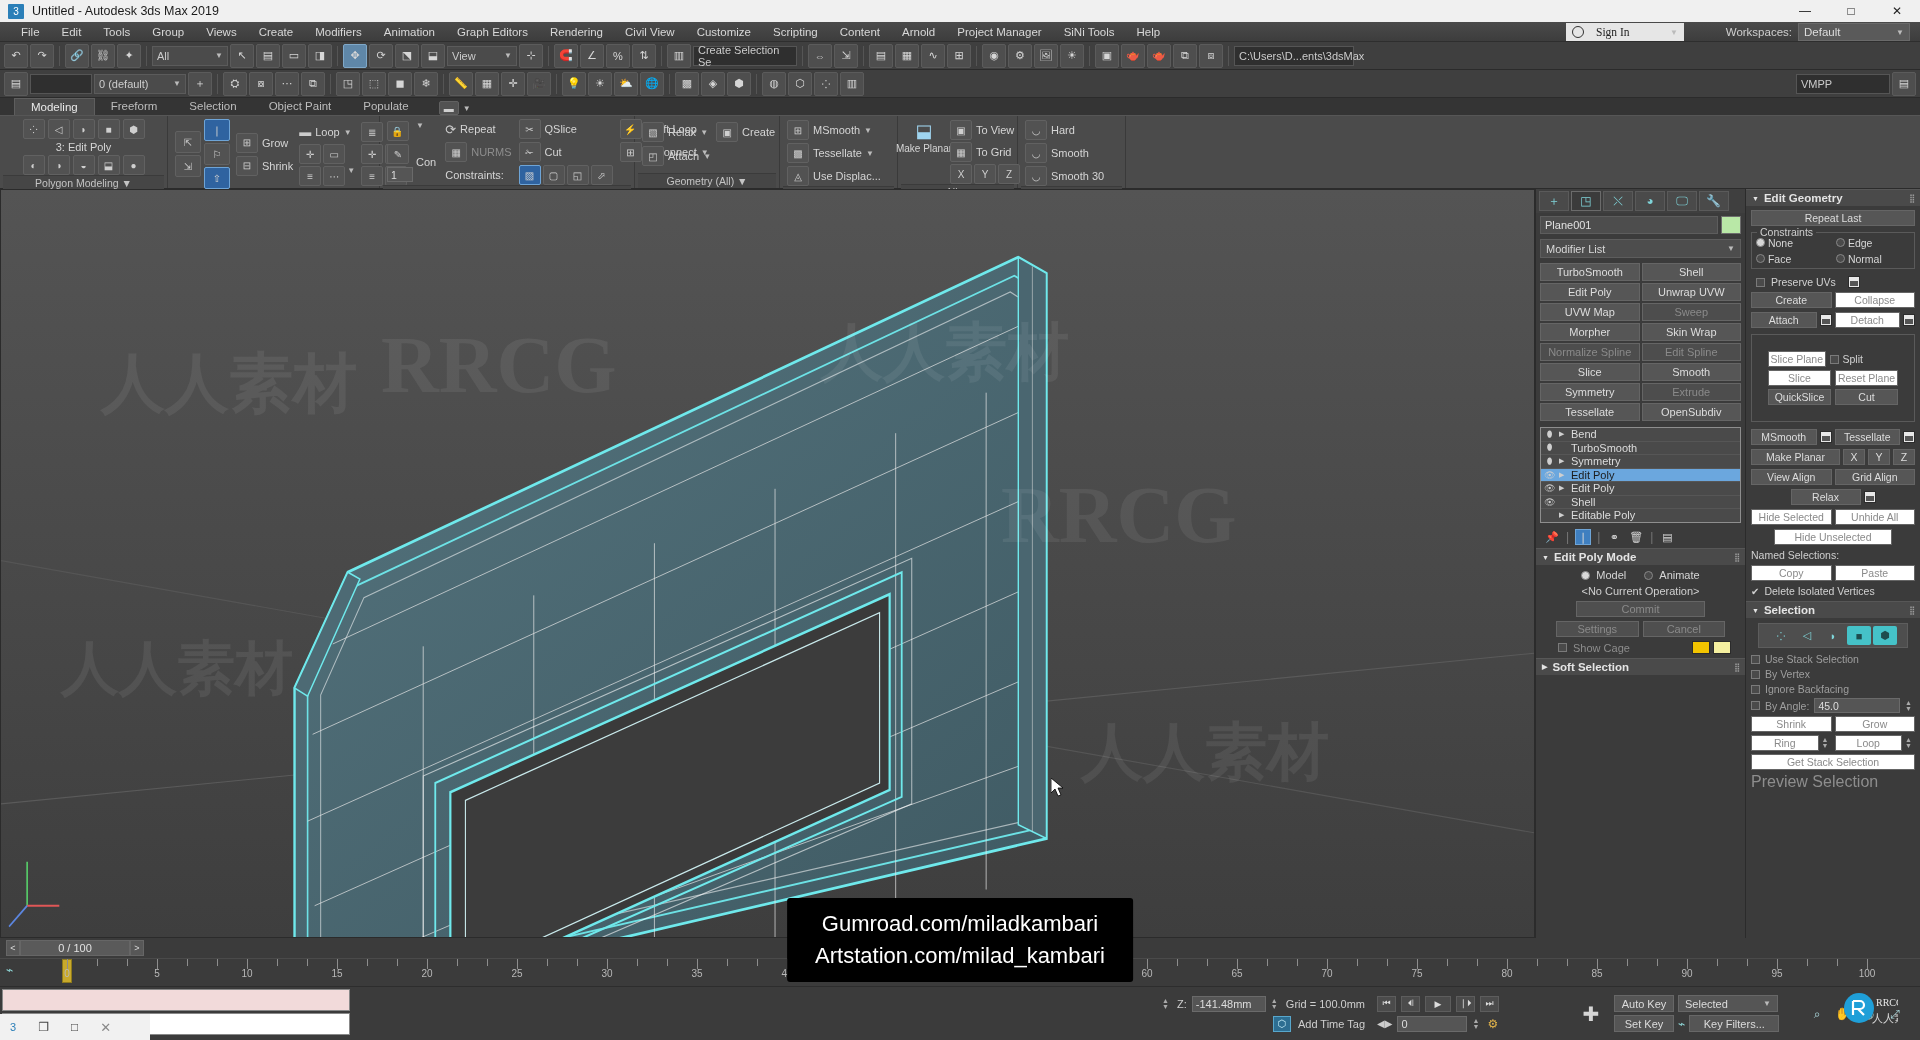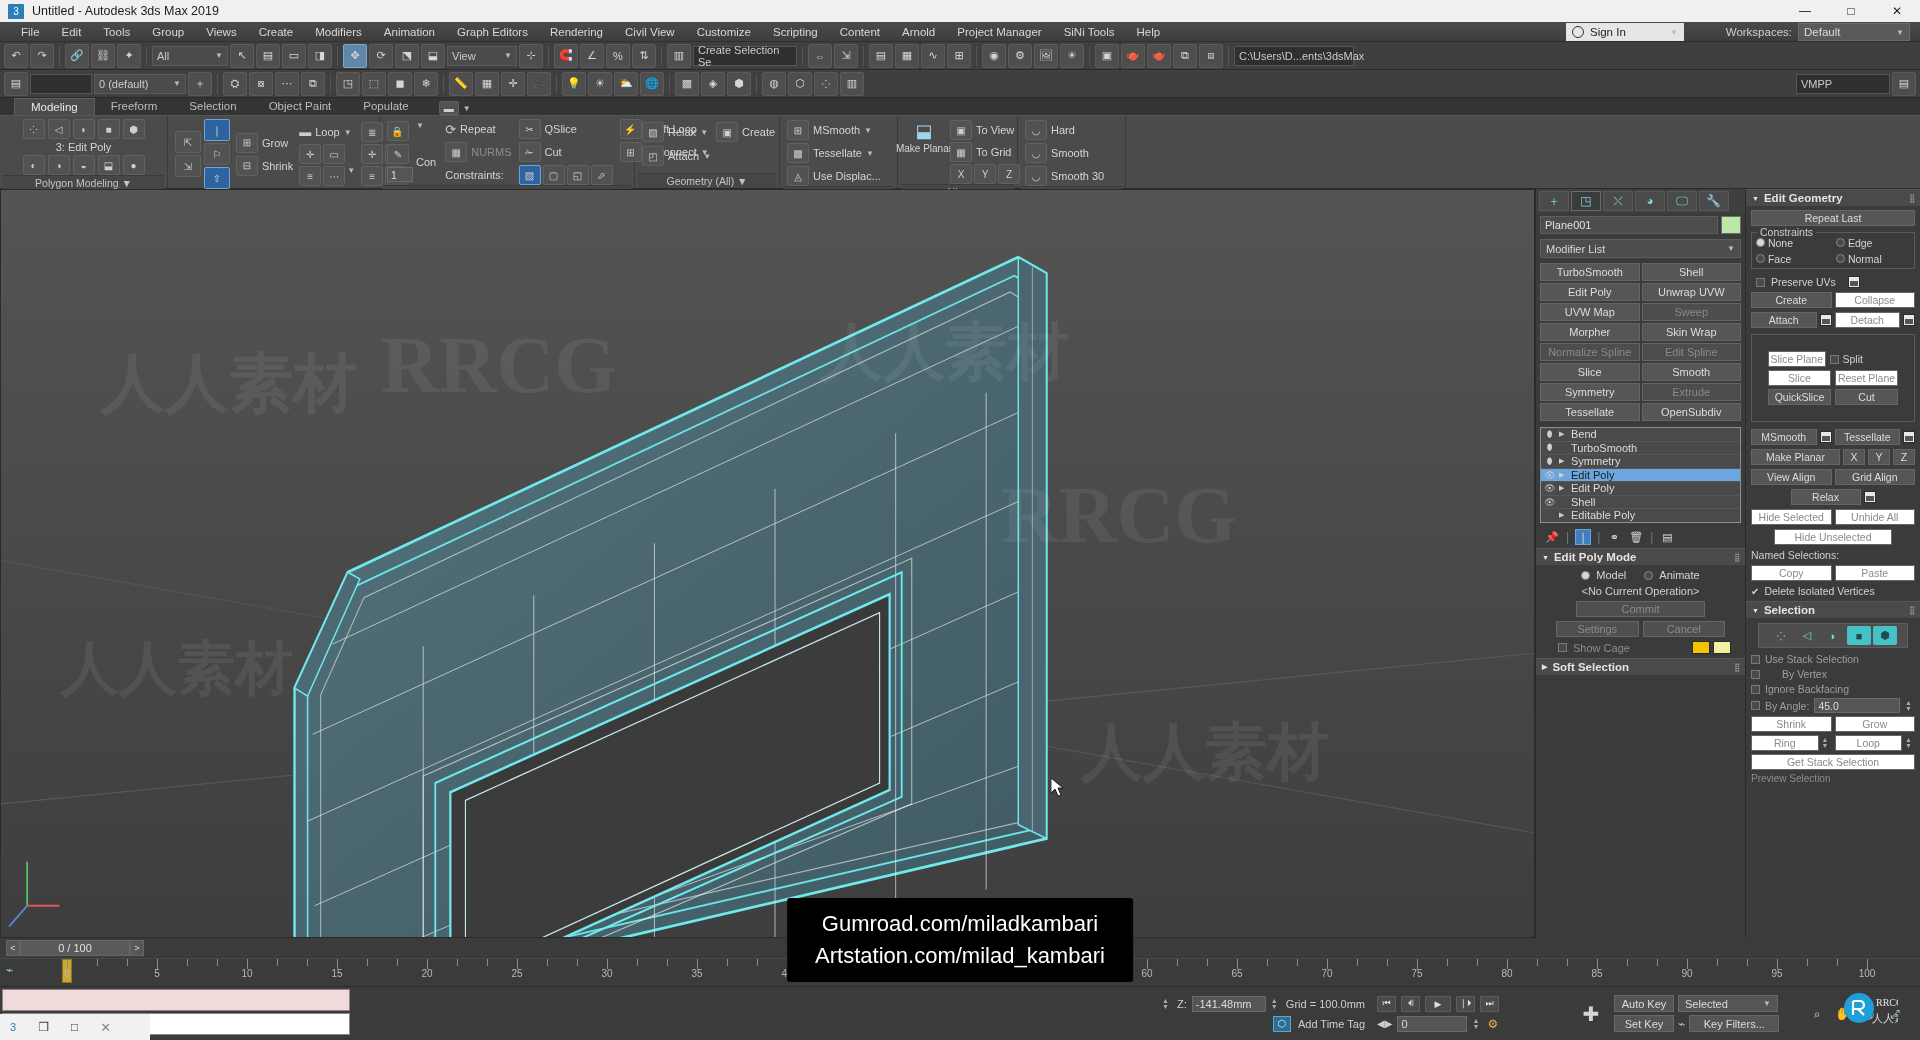--- a/index.html
+++ b/index.html
@@ -19,21 +19,21 @@
   .titlebar .tb-title{flex:1;}
   .winbtns{display:flex;height:22px;}
   .winbtn{width:46px;height:22px;display:flex;align-items:center;justify-content:center;
           color:#222;font-size:12px;}
 
   
   .menubar{height:20px;background:linear-gradient(#4a4a4a,#3d3d3d);display:flex;align-items:center;
            padding-left:10px;flex:none;border-bottom:1px solid #2e2e2e;position:relative;}
   .menubar .mi{padding:0 11px;font-size:11.5px;color:#d8d8d8;line-height:20px;height:20px;white-space:nowrap;}
   .signin{position:absolute;right:236px;top:1px;height:18px;background:#e6e6e6;color:#222;
-          display:flex;align-items:center;gap:6px;padding:0 6px 0 6px;font-size:11.5px;width:118px;}
+          display:flex;align-items:center;gap:12px;padding:0 6px 0 6px;font-size:11.5px;width:118px;font-family:Liberation Serif, serif;}
   .signin .ava{width:12px;height:12px;border-radius:50%;border:1.5px solid #333;position:relative;}
   .signin .cv{margin-left:auto;font-size:8px;}
   .wsp{position:absolute;right:10px;top:1px;height:18px;display:flex;align-items:center;gap:6px;font-size:11.5px;}
   .wsp .wspsel{background:#5a5a5a;border:1px solid #6a6a6a;height:18px;width:112px;display:flex;
       align-items:center;padding:0 5px;color:#ddd;font-size:11.5px;}
   .wsp .wspsel .cv{margin-left:auto;font-size:8px;}
 
   
   .toolbar{height:28px;background:#3f3f3f;display:flex;align-items:center;gap:2px;
            padding:0 4px;flex:none;border-bottom:1px solid #2b2b2b;position:relative;}
@@ -896,21 +896,21 @@
           <span class="selico">⁘</span>
           <span class="selico">◁</span>
           <span class="selico">◗</span>
           <span class="selico on">■</span>
           <span class="selico on">⬢</span>
         </div>
         <div class="pr" style="gap:5px">
             <span class="chk"></span>
             <span style="font-size:10.5px;color:#9e9e9e">Use Stack Selection</span>
           </div>
-        <div class="pr" style="gap:22px">
+        <div class="pr" style="gap:5px">
             <span class="chk"></span>
             <span style="font-size:10.5px;color:#9e9e9e">By Vertex</span>
           </div>
         <div class="pr" style="gap:5px">
             <span class="chk"></span>
             <span style="font-size:10.5px;color:#9e9e9e">Ignore Backfacing</span>
           </div>
         <div class="pr" style="gap:5px">
           <span class="chk"></span>
           <span style="font-size:10.5px;color:#9e9e9e">By Angle:</span>
@@ -924,21 +924,21 @@
         <div class="pr">
           <div class="pbtnw dis" style="flex:1">Ring</div>
           <span class="spin">▲<br>▼</span>
           <div class="pbtnw dis" style="flex:1">Loop</div>
           <span class="spin">▲<br>▼</span>
         </div>
         <div class="pr">
             <div class="pbtnw dis" style="flex:1">Get Stack Selection</div>
           </div>
         <div class="pr">
-            <span style="font-size:10px;color:#8d8d8d">Preview Selection</span>
+            <span style="font-size:16px;color:#8d8d8d">Preview Selection</span>
           </div>
       </div>
       <div style="flex:1;background:#3b3b3b"></div>
     </div>
   </div>
 
   <div class="trackwrap">
     <div class="trackrow">
       <div class="frbox">
         <div class="frarrow">&lt;</div>

